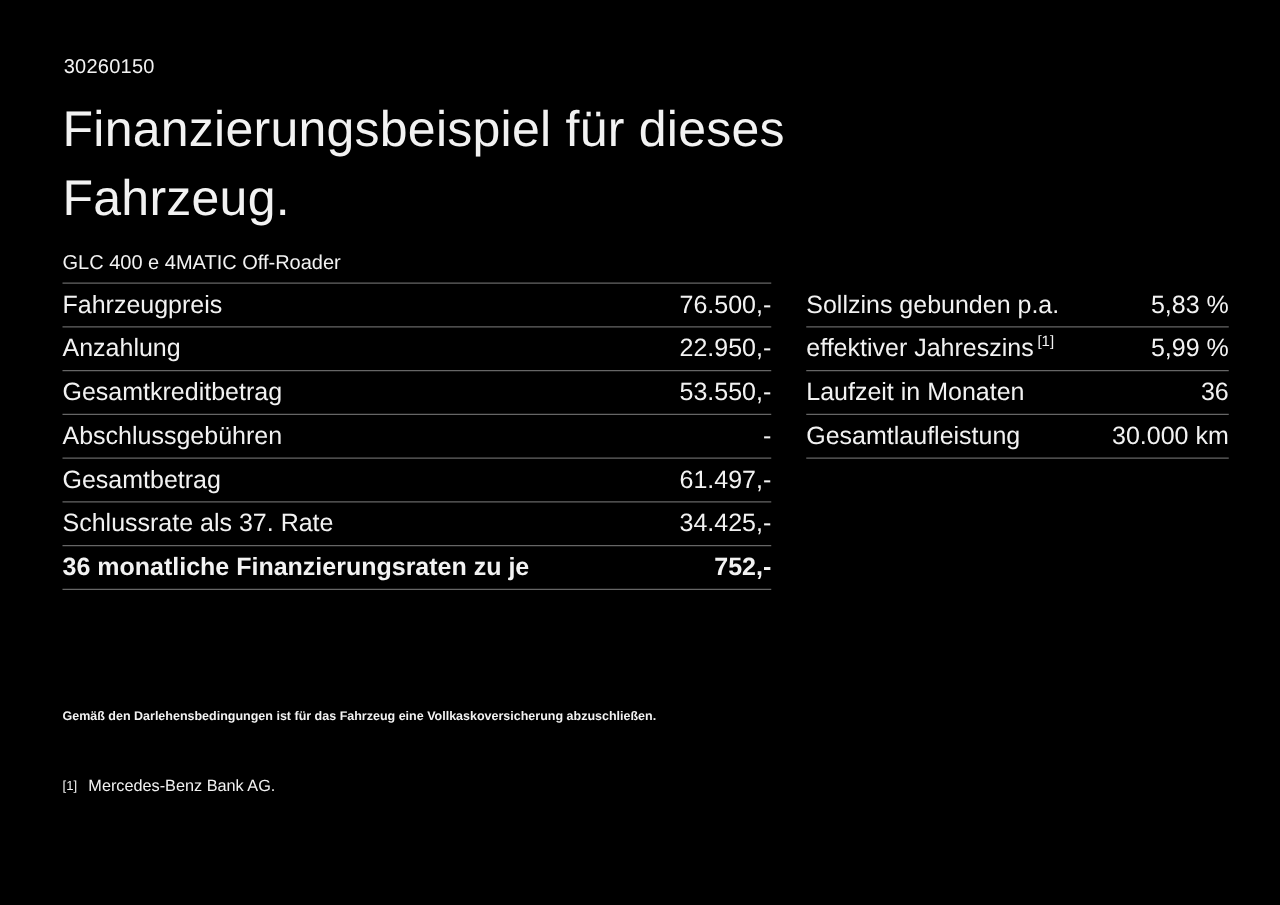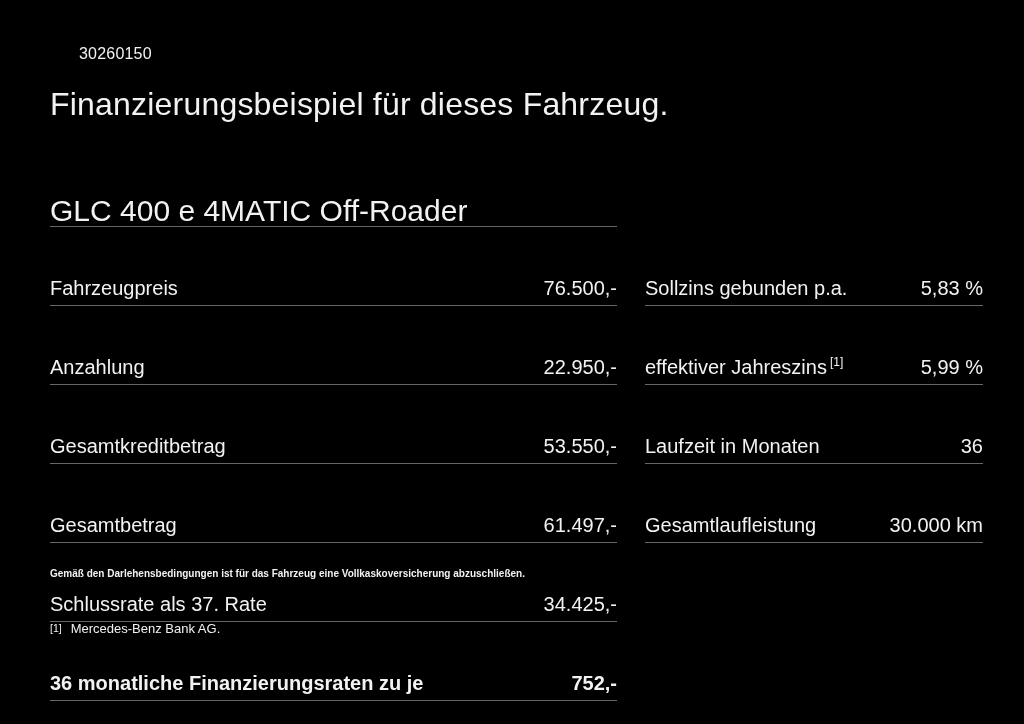--- a/index.html
+++ b/index.html
@@ -11,47 +11,46 @@
   html,body{background:var(--bg);}
   body{
     width:1024px;height:724px;
     position:relative;
     overflow:hidden;
     font-family:"Liberation Sans", sans-serif;
     color:var(--text);
   }
   .doc-id{
     position:absolute;top:45px;left:51px;
-    font-size:16px;letter-spacing:0.2px;margin-left:28px;
+    font-size:16px;letter-spacing:0.2px;
   }
   .page-title{
     position:absolute;top:77px;left:50px;
     width:700px;
-    font-size:32px;font-weight:400;
+    font-size:40px;font-weight:400;
     line-height:55px;
     letter-spacing:0.2px;
   }
   .columns{
     position:absolute;top:198px;left:50px;
     display:flex;gap:28px;
   }
   .left-col{width:567px;}
   .right-col{width:338px;margin-top:29px;}
   .model-row{
     height:29px;
-    font-size:30px;
+    font-size:16px;
     line-height:26px;
     border-bottom:1px solid var(--divider);
   }
   .t-row{
     display:flex;justify-content:space-between;align-items:center;
     height:35px;
     font-size:20px;
     border-bottom:1px solid var(--divider);
-    margin-top:44px;
   }
   .t-row .label{white-space:nowrap;}
   .t-row .value{white-space:nowrap;text-align:right;}
   .t-row.bold{font-weight:700;}
   sup.fn{
     font-size:12px;
     vertical-align:super;
     line-height:0;
     margin-left:3px;
   }
@@ -91,20 +90,24 @@
     </div>
     <div class="t-row">
       <span class="label">Anzahlung</span>
       <span class="value">22.950,-</span>
     </div>
     <div class="t-row">
       <span class="label">Gesamtkreditbetrag</span>
       <span class="value">53.550,-</span>
     </div>
     <div class="t-row">
+      <span class="label">Abschlussgebühren</span>
+      <span class="value">-</span>
+    </div>
+    <div class="t-row">
       <span class="label">Gesamtbetrag</span>
       <span class="value">61.497,-</span>
     </div>
     <div class="t-row">
       <span class="label">Schlussrate als 37. Rate</span>
       <span class="value">34.425,-</span>
     </div>
     <div class="t-row bold">
       <span class="label">36 monatliche Finanzierungsraten zu je</span>
       <span class="value">752,-</span>

